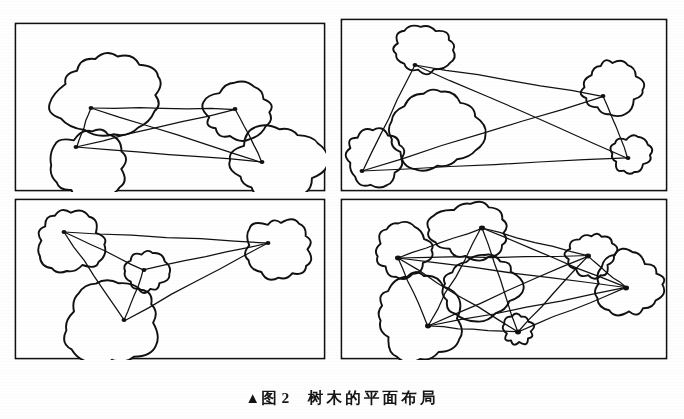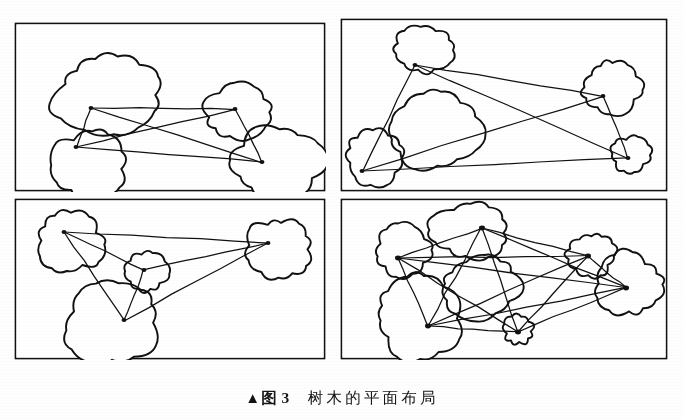--- a/index.html
+++ b/index.html
@@ -56,21 +56,21 @@
     font-size: 15.5px;
     letter-spacing: 0.5px;
     font-family: "Liberation Serif", serif;
     font-weight: 600;
   }
   .caption-gap { display: inline-block; width: 18px; }
   .caption-text {
     font-size: 15.5px;
     letter-spacing: 3.2px;
     font-family: "DejaVu Sans", sans-serif;
-    font-weight: 400;
+    font-weight: 700;
   }
   
   .grain {
     position: absolute;
     inset: 0;
     pointer-events: none;
     opacity: 0.05;
     background:
       repeating-linear-gradient(0deg, rgba(0,0,0,0.5) 0px, rgba(0,0,0,0) 1px, rgba(0,0,0,0) 3px);
   }
@@ -210,20 +210,20 @@
           <ellipse cx="178" cy="134" rx="3" ry="2.4000000000000004" fill="#111111"></ellipse>
           <ellipse cx="248" cy="58" rx="3" ry="2.4000000000000004" fill="#111111"></ellipse>
           <ellipse cx="286" cy="90" rx="3" ry="2.4000000000000004" fill="#111111"></ellipse>
         </g>
       </svg>
   </div>
 
   <div class="caption-row">
     <div class="caption-inner">
       <span class="caption-marker">▲</span>
-      <span class="caption-figno">图 3</span>
+      <span class="caption-figno">图 2</span>
       <span class="caption-gap"></span>
       <span class="caption-text">树木的平面布局</span>
     </div>
   </div>
 
   <div class="grain"></div>
 </div>
 
 </body></html>

